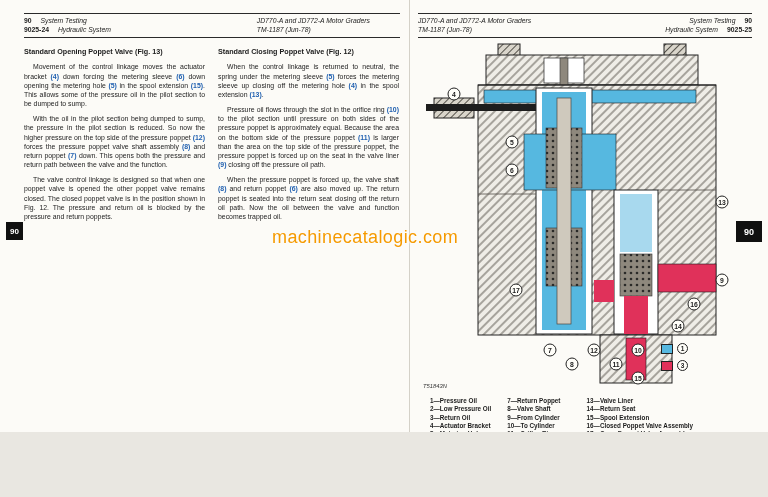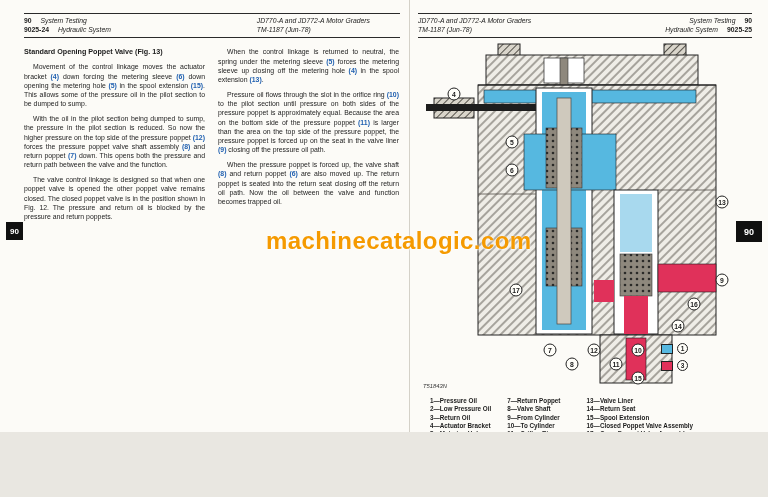--- a/index.html
+++ b/index.html
@@ -29,21 +29,21 @@
   .left-page .foot-rule{left:24px;right:9px;top:458px}
   .right-page .foot-rule{left:8px;right:16px;top:463px}
   .litho{position:absolute;font-size:6.5px;font-style:italic}
   .left-page .litho{left:24px;top:462px}
   .right-page .litho{left:12px;top:467px}
 
   .tab{position:absolute;background:#101010;color:#fff;font-weight:bold;display:flex;align-items:center;justify-content:center;z-index:5}
   .tab-left{left:6px;top:222px;width:17px;height:18px;font-size:8px}
   .tab-right{left:736px;top:221px;width:26px;height:21px;font-size:9px}
 
-  .watermark{position:absolute;left:266px;top:227px;z-index:20;font-size:24px;font-weight:bold;letter-spacing:.4px;color:var(--wm,#f59a00);text-shadow:0 0 3px rgba(255,255,255,.9),0 1px 2px rgba(255,255,255,.7)}
+  .watermark{position:absolute;left:272px;top:227px;z-index:20;font-size:18px;font-weight:normal;letter-spacing:.4px;color:var(--wm,#f59a00);text-shadow:0 0 3px rgba(255,255,255,.9),0 1px 2px rgba(255,255,255,.7)}
 
   .figure-wrap{position:absolute;left:14px;top:42px;width:330px;height:352px}
   .figure-wrap svg{display:block}
   .callout{position:absolute;width:13px;height:13px;border:1px solid #222;border-radius:50%;background:#fffef9;font-size:6.8px;font-weight:bold;display:flex;align-items:center;justify-content:center;transform:translate(-50%,-50%);z-index:3}
   #color-key{position:absolute;left:237px;top:301px;display:flex;flex-direction:column;gap:6px;z-index:3}
   .key-row{display:flex;align-items:center;gap:4px}
   .swatch{width:12px;height:10px;border:1px solid #222;display:inline-block}
   .key-num{width:11px;height:11px;border:1px solid #222;border-radius:50%;background:#fffef9;font-size:6.5px;font-weight:bold;display:flex;align-items:center;justify-content:center}
 
   .photo-id{position:absolute;left:13px;top:383px;font-size:5.8px;font-style:italic;color:#333}
@@ -78,20 +78,21 @@
     <div class="columns">
       <div class="col">
         <h3>Standard Opening Poppet Valve (Fig. 13)</h3>
         <div>
             <p>Movement of the control linkage moves the actuator bracket <span class="ref">(4)</span> down forcing the metering sleeve <span class="ref">(6)</span> down opening the metering hole <span class="ref">(5)</span> in the spool extension <span class="ref">(15)</span>. This allows some of the pressure oil in the pilot section to be dumped to sump.</p>
             <p>With the oil in the pilot section being dumped to sump, the pressure in the pilot section is reduced. So now the higher pressure on the top side of the pressure poppet <span class="ref">(12)</span> forces the pressure poppet valve shaft assembly <span class="ref">(8)</span> and return poppet <span class="ref">(7)</span> down. This opens both the pressure and return path between the valve and the function.</p>
             <p>The valve control linkage is designed so that when one poppet valve is opened the other poppet valve remains closed. The closed poppet valve is in the position shown in Fig. 12. The pressure and return oil is blocked by the pressure and return poppets.</p>
           </div>
       </div>
       <div class="col">
+        <h3>Standard Closing Poppet Valve (Fig. 12)</h3>
         <div>
             <p>When the control linkage is returned to neutral, the spring under the metering sleeve <span class="ref">(5)</span> forces the metering sleeve up closing off the metering hole <span class="ref">(4)</span> in the spool extension <span class="ref">(13)</span>.</p>
             <p>Pressure oil flows through the slot in the orifice ring <span class="ref">(10)</span> to the pilot section until pressure on both sides of the pressure poppet is approximately equal. Because the area on the bottom side of the pressure poppet <span class="ref">(11)</span> is larger than the area on the top side of the pressure poppet, the pressure poppet is forced up on the seat in the valve liner <span class="ref">(9)</span> closing off the pressure oil path.</p>
             <p>When the pressure poppet is forced up, the valve shaft <span class="ref">(8)</span> and return poppet <span class="ref">(6)</span> are also moved up. The return poppet is seated into the return seat closing off the return oil path. Now the oil between the valve and function becomes trapped oil.</p>
           </div>
       </div>
     </div>
 
     <div class="foot-rule"></div>
     <div class="litho">Litho in U.S.A.</div>

